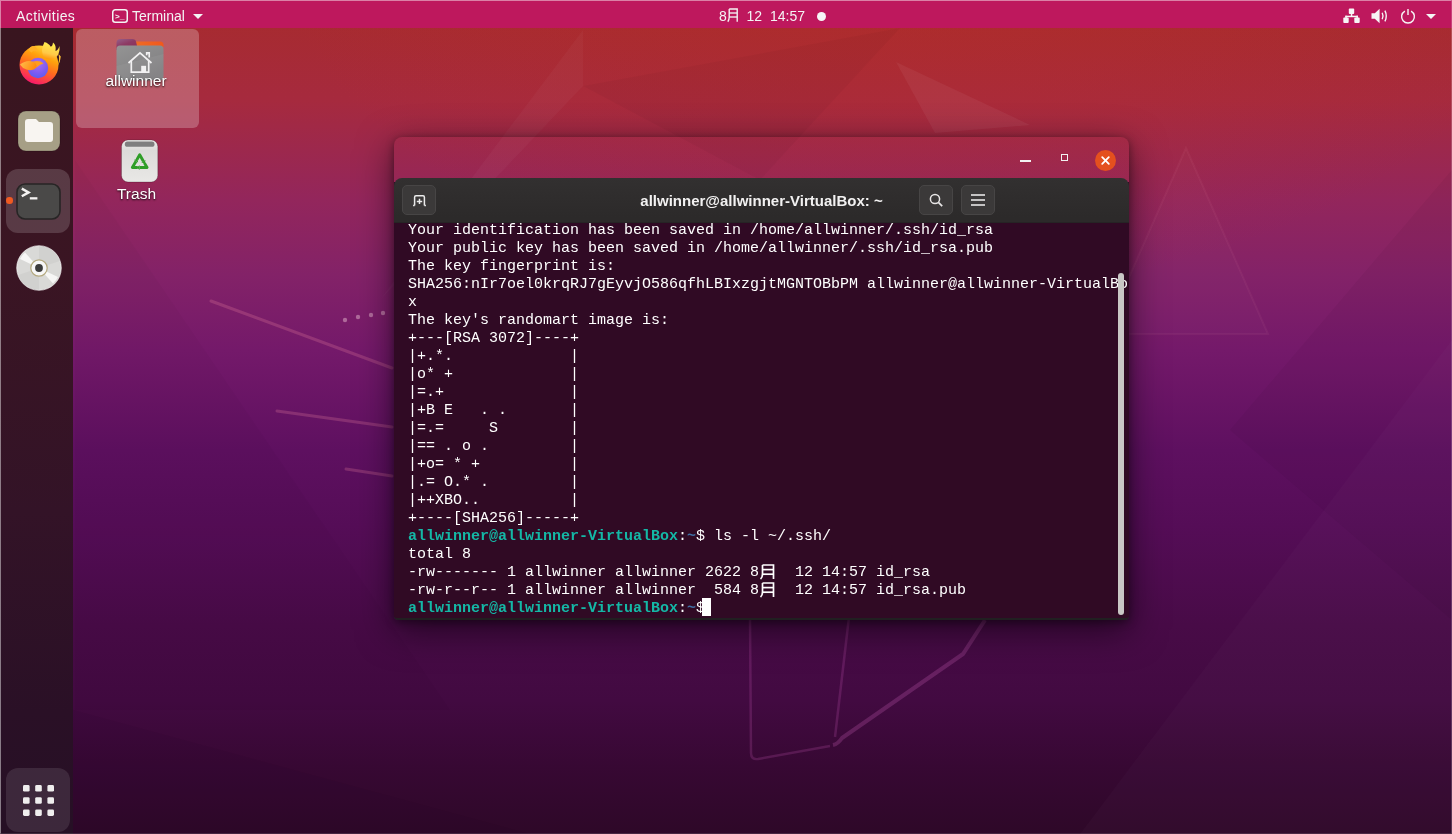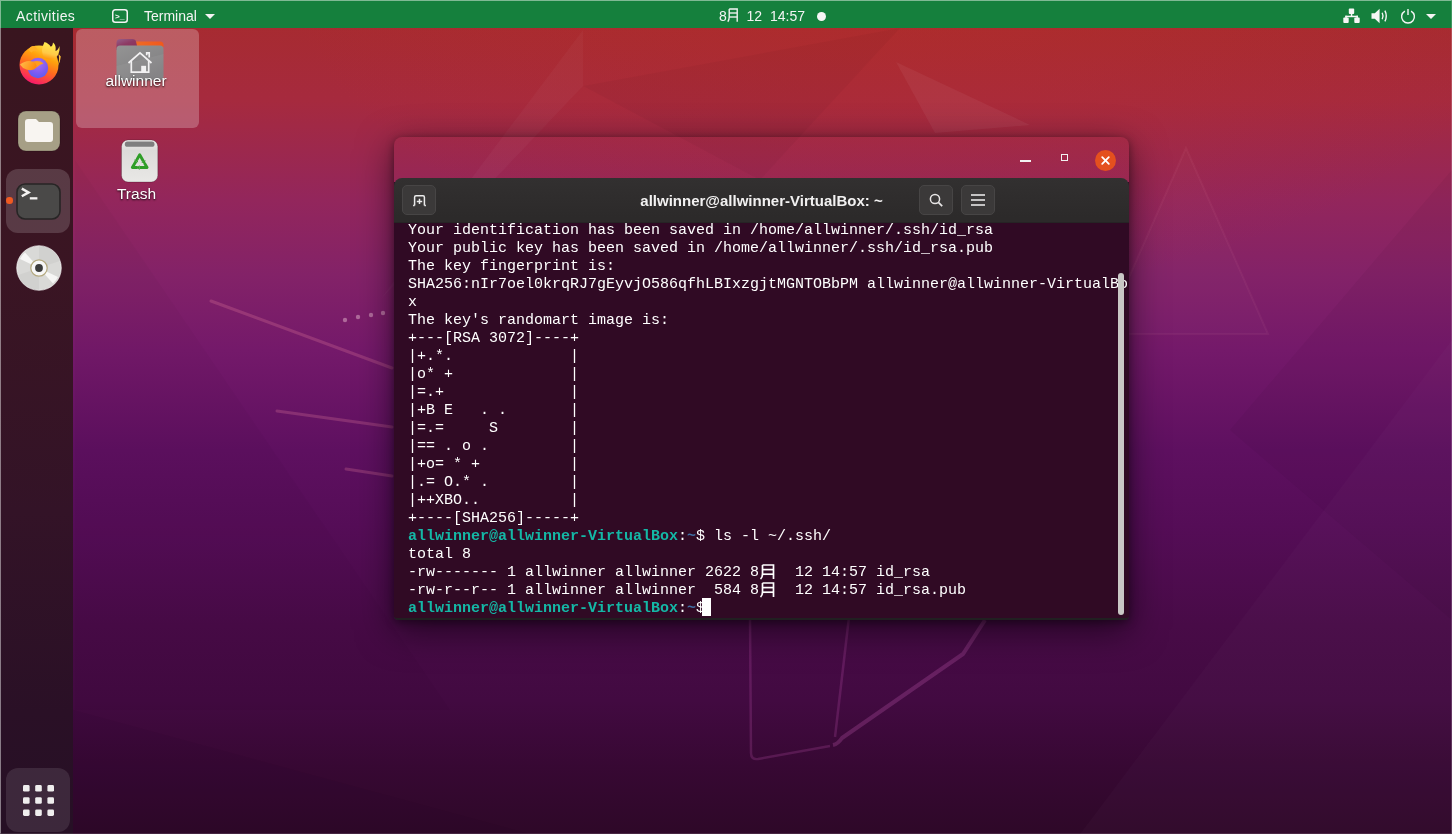--- a/index.html
+++ b/index.html
@@ -5,24 +5,24 @@
 html,body{margin:0;padding:0;width:1452px;height:834px;overflow:hidden;background:#000;}
 *{box-sizing:border-box;}
 body{font-family:"Liberation Sans",sans-serif;position:relative;}
 #wall{position:absolute;left:0;top:0;width:1452px;height:834px;
 background:
  radial-gradient(1000px 560px at 63% -8%, rgba(195,48,30,0.30) 0%, rgba(0,0,0,0) 65%),
  linear-gradient(180deg, #a72b2c 0%, #a62a3e 12%, #93265c 24%, #832268 33%, #74196a 42%, #5e1060 54%, #550d57 63%, #480b47 75%, #420a41 84%, #370833 92%, #2e0828 100%);
 }
 #pattern{position:absolute;left:0;top:0;}
 
-#topbar{position:absolute;left:0;top:0;width:1452px;height:28px;background:#15803d;color:#f4f4f4;font-size:14px;}
+#topbar{position:absolute;left:0;top:0;width:1452px;height:28px;background:#be185d;color:#f4f4f4;font-size:14px;}
 #activities{position:absolute;left:16px;top:8px;letter-spacing:0.4px;}
 #tmenu{position:absolute;left:112px;top:8px;display:flex;align-items:center;}
-#tmenu .lbl{margin-left:16px;}
+#tmenu .lbl{margin-left:4px;}
 #tmenu .caret{margin-left:8px;}
 #clock{position:absolute;left:719px;top:8px;display:flex;align-items:flex-start;}
 #notifdot{position:absolute;left:817px;top:12px;width:9px;height:9px;border-radius:50%;background:#f6f6f6;}
 #sysicons{position:absolute;right:16px;top:2px;height:28px;display:flex;align-items:center;}
 .caret{width:0;height:0;border-left:5.5px solid transparent;border-right:5.5px solid transparent;border-top:5.5px solid #f4f4f4;}
 
 #dock{position:absolute;left:0;top:28px;width:73px;height:806px;
 background:linear-gradient(180deg, #39151f 0%, #3a1523 30%, #331327 60%, #2a1026 85%, #261025 100%);}
 .dicon{position:absolute;left:2px;width:73px;display:flex;justify-content:center;}
 #termhl{position:absolute;left:6px;top:169px;width:64px;height:64px;background:rgba(255,255,255,0.16);border-radius:12px;}

